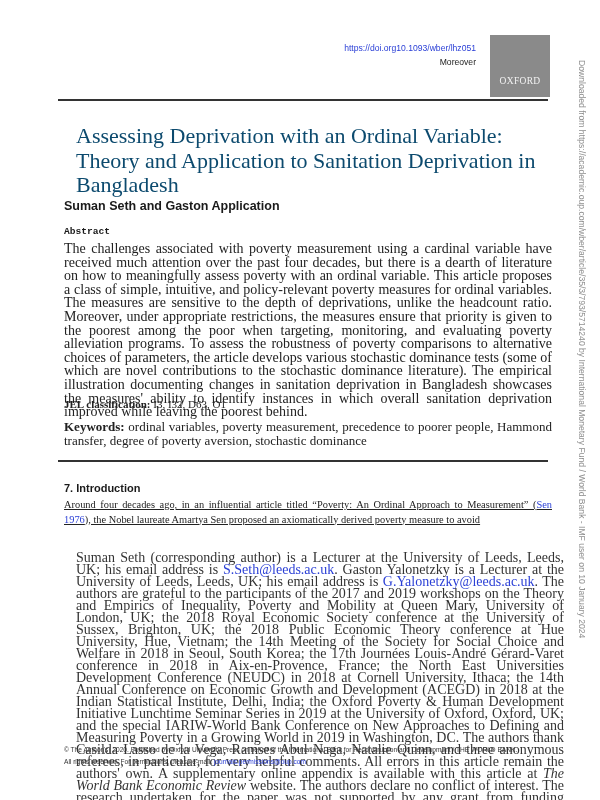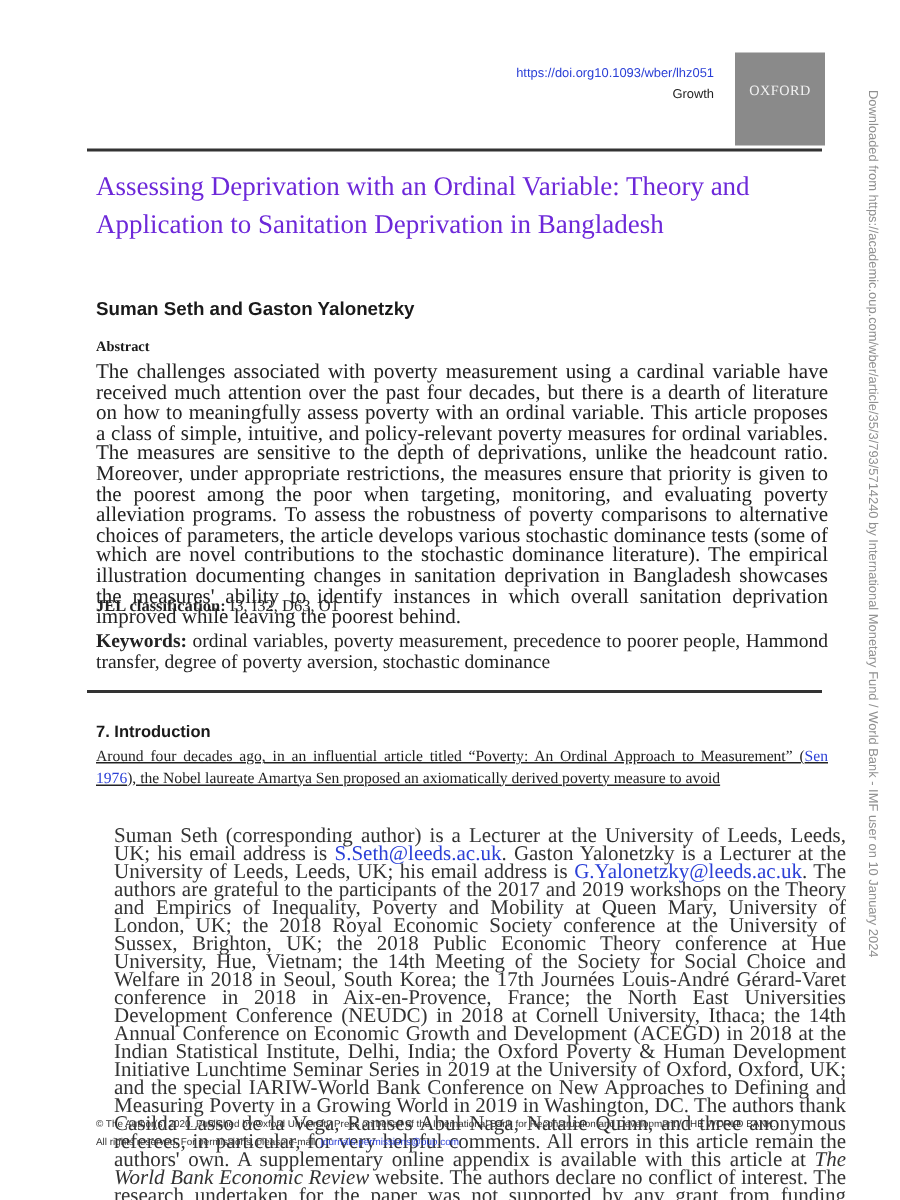--- a/index.html
+++ b/index.html
@@ -8,37 +8,37 @@
   .header-meta {
     position: absolute; right: 124px; top: 41px; width: 300px; text-align: right;
     font-family: "Liberation Sans", sans-serif; font-size: 8.6px; line-height: 14px; color: #222;
   }
   .header-meta .journal { font-style: italic; }
   .header-meta a { color: #2a3fd6; text-decoration: none; }
   .oxford-logo {
     position: absolute; left: 490px; top: 35px; width: 60px; height: 62px;
     background: #8a8a8a; color: #f2f2f2;
     font-family: "Liberation Serif", serif; font-size: 9.5px; letter-spacing: 0.3px;
-    display: flex; align-items: center; justify-content: center; padding-bottom: 0; box-sizing: border-box;
+    display: flex; align-items: flex-end; justify-content: center; padding-bottom: 0; box-sizing: border-box;
   }
   .oxford-logo span { display: block; margin-bottom: 11px; }
 
   .rule-top { position: absolute; left: 58px; top: 99px; width: 490px; height: 2px; background: #333; }
 
   .title {
     position: absolute; left: 64px; top: 112px; width: 490px;
-    font-family: "Liberation Serif", serif; font-size: 18px; line-height: 24.5px; color: #6d28d9; margin: 0; font-weight: normal;
+    font-family: "Liberation Serif", serif; font-size: 22px; line-height: 24.5px; color: #0c4a6e; margin: 12px; font-weight: normal;
   }
   .authors {
     position: absolute; left: 64px; top: 199px;
     font-family: "Liberation Sans", sans-serif; font-weight: bold; font-size: 12.5px; color: #1a1a1a;
   }
   .abstract-heading {
     position: absolute; left: 64px; top: 226px;
-    font-family: Liberation Serif, serif; font-weight: bold; font-size: 9.6px; color: #1a1a1a;
+    font-family: Liberation Mono, monospace; font-weight: bold; font-size: 9.6px; color: #1a1a1a;
   }
   .abstract-body {
     position: absolute; left: 64px; top: 242px; width: 488px;
     font-family: "Liberation Serif", serif; font-size: 14px; line-height: 13.6px; text-align: justify; color: #222; margin: 0;
   }
   .jel {
     position: absolute; left: 64px; top: 398px; width: 488px;
     font-family: Liberation Serif, serif; font-size: 11px; color: #222;
   }
   .keywords {
@@ -74,30 +74,30 @@
     position: absolute; left: 577px; top: 60px;
     writing-mode: vertical-rl;
     font-family: "Liberation Sans", sans-serif; font-size: 8.6px; color: #8f8f8f; white-space: nowrap;
   }
 </style>
 </head>
 <body>
 
 <div class="header-meta">
   <div><a href="#">https://doi.org10.1093/wber/lhz051</a></div>
-  <div>Growth</div>
+  <div>Moreover</div>
 </div>
 <div class="oxford-logo">
     <span>OXFORD</span>
   </div>
 
 <div class="rule-top"></div>
 
 <h1 class="title">Assessing Deprivation with an Ordinal Variable: Theory and Application to Sanitation Deprivation in Bangladesh</h1>
-<div class="authors">Suman Seth and Gaston Yalonetzky</div>
+<div class="authors">Suman Seth and Gaston Application</div>
 
 <div class="abstract-heading">Abstract</div>
 <p class="abstract-body">The challenges associated with poverty measurement using a cardinal variable have received much attention over the past four decades, but there is a dearth of literature on how to meaningfully assess poverty with an ordinal variable. This article proposes a class of simple, intuitive, and policy-relevant poverty measures for ordinal variables. The measures are sensitive to the depth of deprivations, unlike the headcount ratio. Moreover, under appropriate restrictions, the measures ensure that priority is given to the poorest among the poor when targeting, monitoring, and evaluating poverty alleviation programs. To assess the robustness of poverty comparisons to alternative choices of parameters, the article develops various stochastic dominance tests (some of which are novel contributions to the stochastic dominance literature). The empirical illustration documenting changes in sanitation deprivation in Bangladesh showcases the measures' ability to identify instances in which overall sanitation deprivation improved while leaving the poorest behind.</p>
 
 <div class="jel"><b>JEL classification:</b><span> I3, I32, D63, O1</span></div>
 <div class="keywords"><b>Keywords:</b><span> ordinal variables, poverty measurement, precedence to poorer people, Hammond transfer, degree of poverty aversion, stochastic dominance</span></div>
 
 <div class="rule-mid"></div>
 
 <div class="section-heading">7. Introduction</div>

